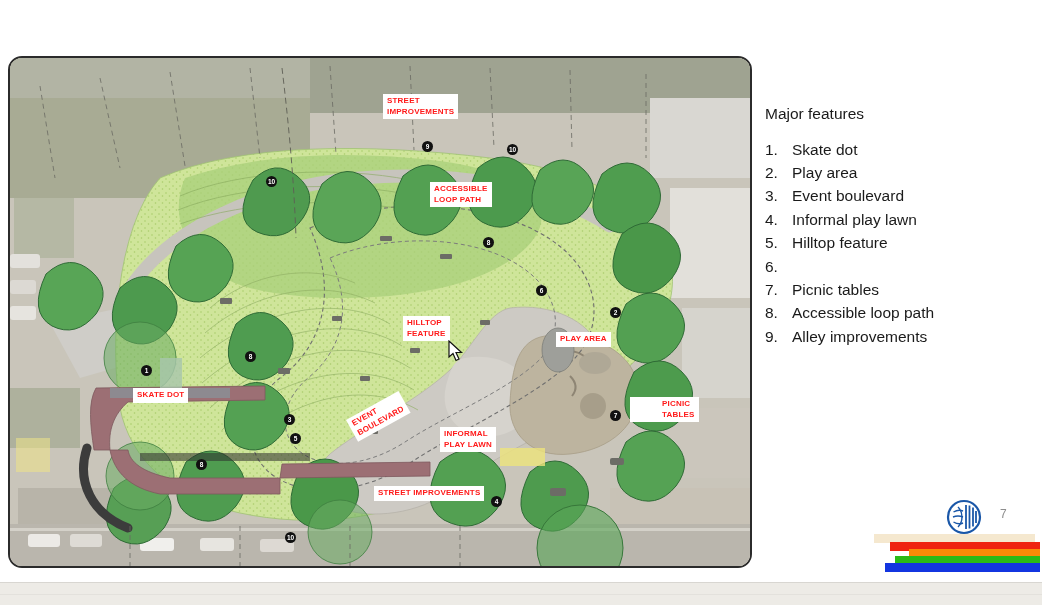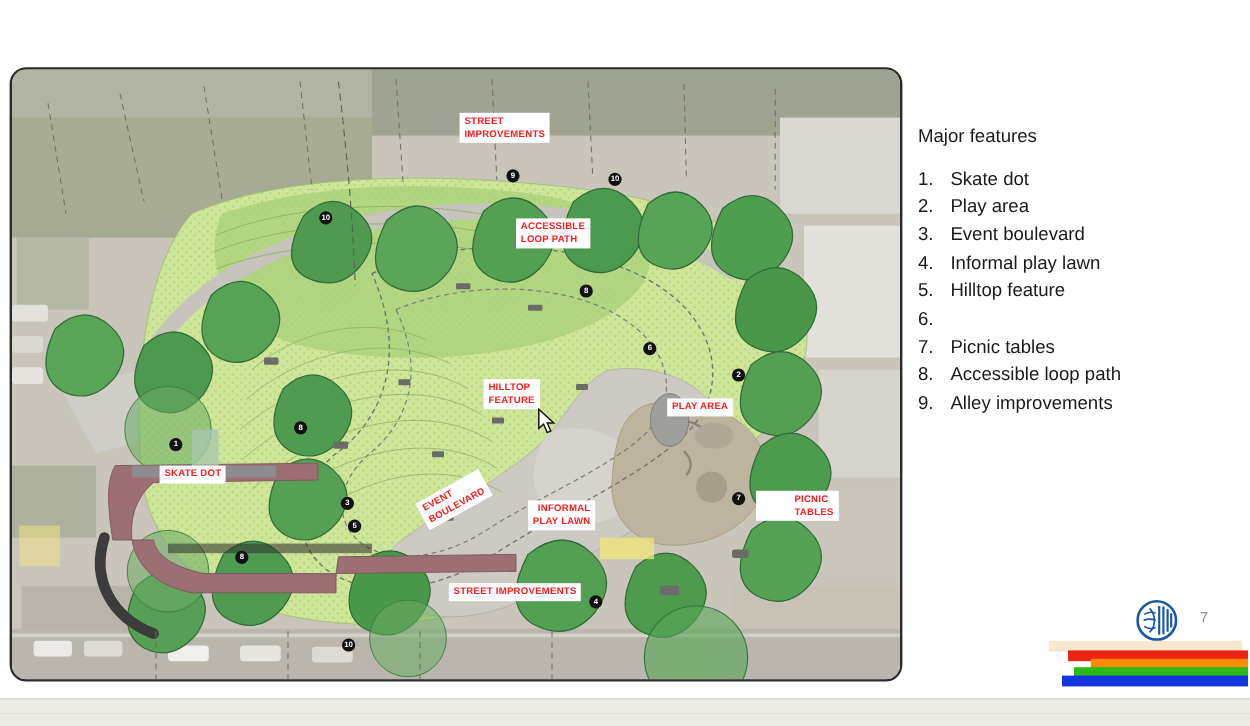--- a/index.html
+++ b/index.html
@@ -354,29 +354,29 @@
 
     <div class="map-label" style="left:420px; top:124px;">ACCESSIBLE
 LOOP PATH</div>
 
     <div class="map-label" style="left:353px; top:258px;margin-left:40px;">HILLTOP
 FEATURE</div>
 
 
     <div class="map-label" style="left:546px; top:274px;">PLAY AREA</div>
 
-    <div class="map-label" style="left:620px; top:351px;padding-left:32px;">PICNIC
+    <div class="map-label" style="left:620px; top:339px;padding-left:32px;">PICNIC
 TABLES</div>
 
     <div class="map-label" style="left:123px; top:330px;">SKATE DOT</div>
 
     <div class="map-label rot" style="left:336px; top:362px;">EVENT
 BOULEVARD</div>
 
-    <div class="map-label" style="left:430px; top:359px;text-align:right;">INFORMAL
+    <div class="map-label" style="left:430px; top:369px;">INFORMAL
 PLAY LAWN</div>
 
     <div class="map-label" style="left:364px; top:428px;">STREET IMPROVEMENTS</div>
 
     <div class="map-marker" style="left:412px; top:83px;">9</div>
     <div class="map-marker" style="left:497px; top:86px;">10</div>
     <div class="map-marker" style="left:256px; top:118px;">10</div>
     <div class="map-marker" style="left:473px; top:179px;">8</div>
     <div class="map-marker" style="left:235px; top:293px;">8</div>
     <div class="map-marker" style="left:131px; top:307px;">1</div>

